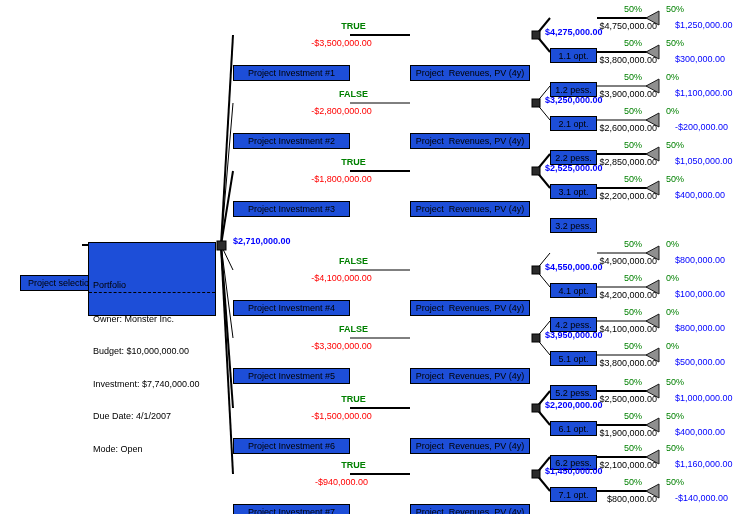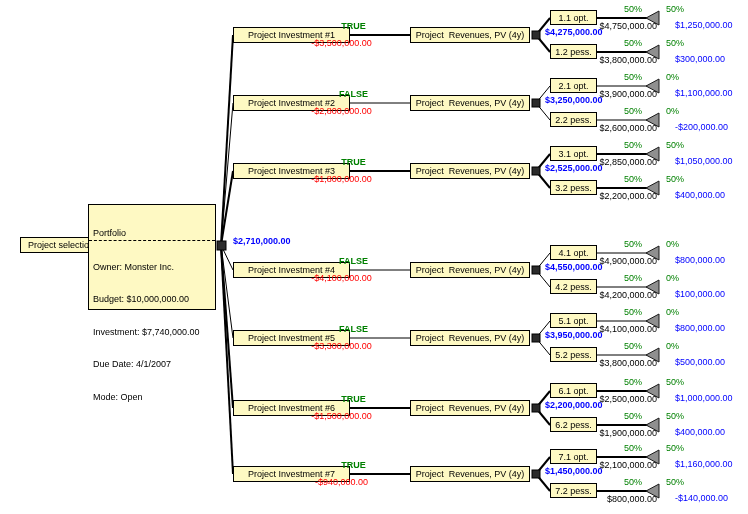--- a/index.html
+++ b/index.html
@@ -3,40 +3,40 @@
 <meta charset="utf-8">
 <style>
   html,body { margin:0; padding:0; background:#fff; }
   .canvas {
     position:relative; width:748px; height:514px; background:#ffffff;
     font-family:"Liberation Sans","DejaVu Sans",sans-serif; font-size:9px; color:#000;
     overflow:hidden;
   }
   svg.wires { position:absolute; left:0; top:0; }
   .box {
-    position:absolute; background:#fef9c3; border:1px solid #000;
+    position:absolute; background:#1d4ed8; border:1px solid #000;
     display:flex; align-items:center; justify-content:center;
-    white-space:pre; box-sizing:border-box;
+    white-space:pre; box-sizing:border-box;margin-top:38px;
   }
   .lbl { position:absolute; white-space:pre; line-height:11px; }
   
   .leaf-a { --lc: calc(var(--c) - 17px); }
   .leaf-b { --lc: calc(var(--c) + 17px); }
   .pbox { left:233px; top:calc(var(--c) - 8px); width:117px; height:16px; }
   .rbox { left:410px; top:calc(var(--c) - 8px); width:120px; height:16px; }
   .tf   { left:300px; width:107px; text-align:center; top:calc(var(--c) - 14px); color:#008000; font-weight:bold; }
   .cost { left:288px; width:107px; text-align:center; top:calc(var(--c) + 3px); color:#ff0000; }
   .ev   { left:545px; top:calc(var(--c) - 8px); color:#0000ff; font-weight:bold; }
   .lbox { left:550px; top:calc(var(--lc) - 8px); width:47px; height:15px; }
   .lpct { left:582px; top:calc(var(--lc) - 14px); width:60px; text-align:right; color:#008000; }
   .lpay { left:565px; top:calc(var(--lc) + 3px); width:92px; text-align:right; }
   .ept  { left:666px; top:calc(var(--lc) - 14px); color:#008000; }
   .eval { left:663px; top:calc(var(--lc) + 2px); color:#0000ff;margin-left:12px; }
   .root { left:20px; top:237px; width:82px; height:16px; }
-  .portfolio { left:88px; top:204px; width:128px; height:106px; display:block; padding:2px 0; }
+  .portfolio { left:88px; top:204px; width:128px; height:74px; display:block; padding:16px 0; }
   .portfolio .pline { padding:0 4px; line-height:12.5px; white-space:pre; }
   .portfolio .ptitle { border-bottom:1px dashed #000; }
   .pfev { left:233px; top:236px; color:#0000ff; font-weight:bold; }
 </style>
 </head>
 <body>
 
 <div class="canvas">
 
   <svg class="wires" width="748" height="514">

